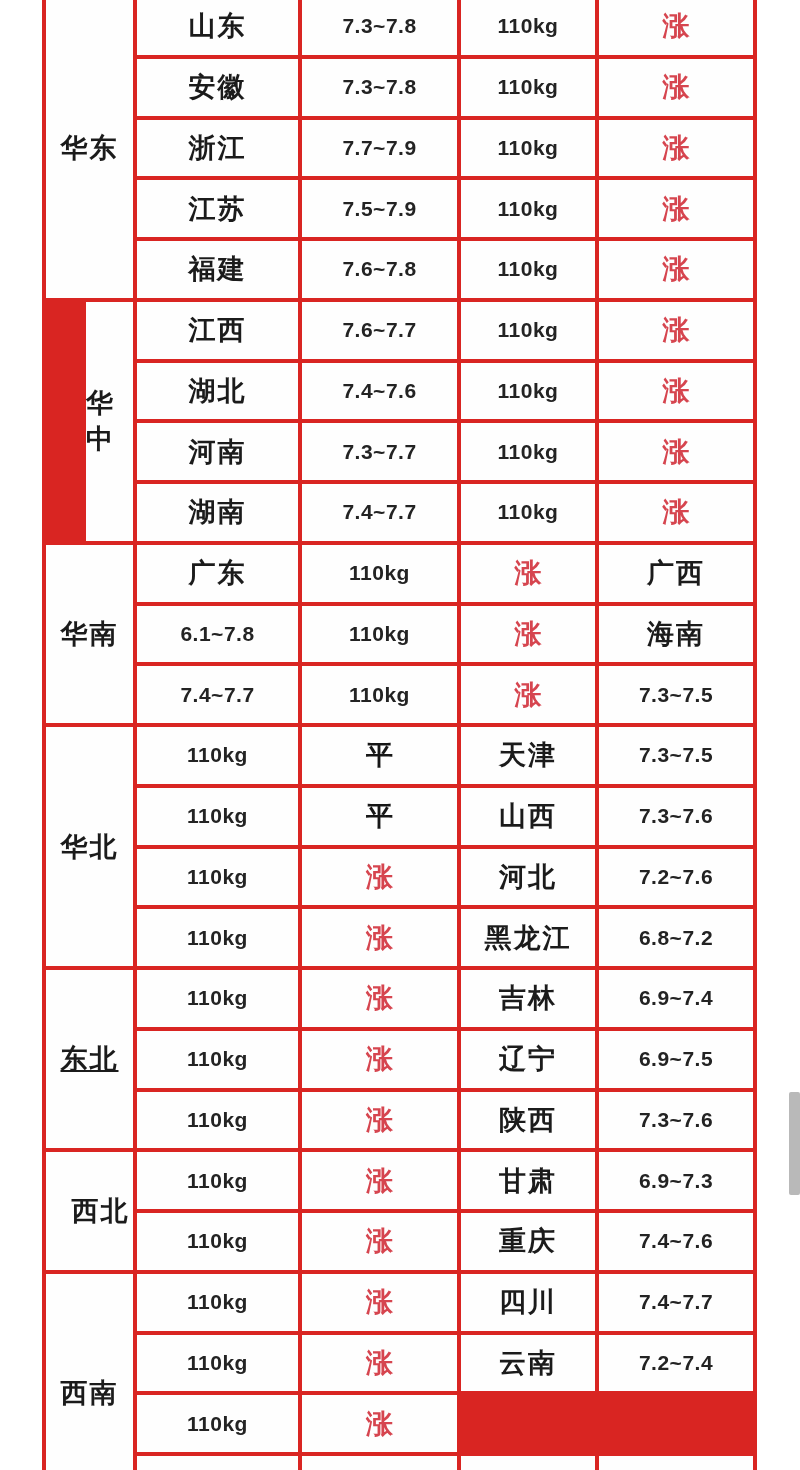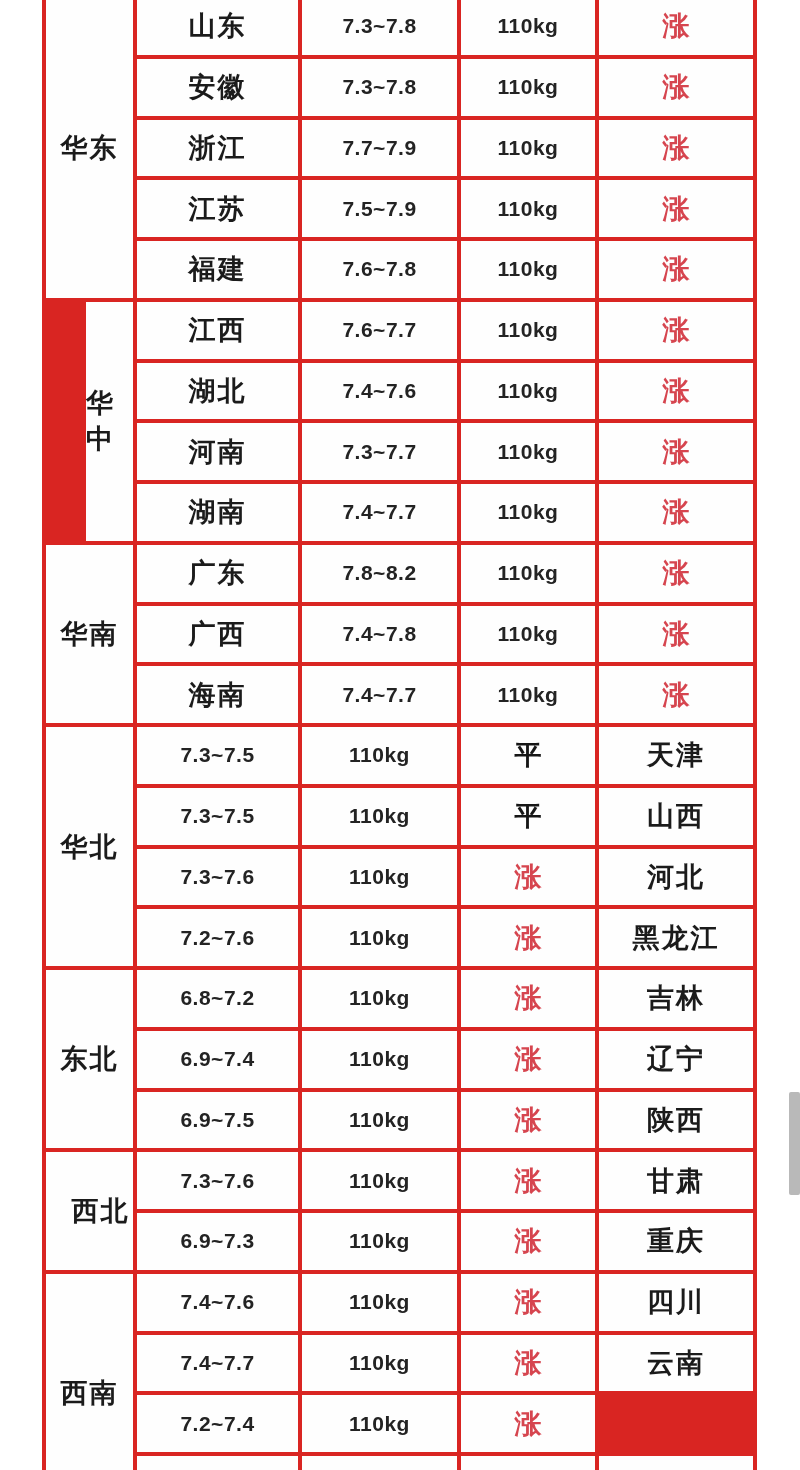--- a/index.html
+++ b/index.html
@@ -101,25 +101,24 @@
       <div class="cell province-cell">河南</div>
       <div class="cell price-cell">7.3~7.7</div>
       <div class="cell weight-cell">110kg</div>
       <div class="cell trend-cell trend-rise">涨</div>
       <div class="cell province-cell">湖南</div>
       <div class="cell price-cell">7.4~7.7</div>
       <div class="cell weight-cell">110kg</div>
       <div class="cell trend-cell trend-rise">涨</div>
       <div class="cell region-cell" style="grid-area: 10 / 1 / span 3;">华南</div>
       <div class="cell province-cell">广东</div>
-      <div class="cell price-cell">7.8~8.2</div>
       <div class="cell weight-cell">110kg</div>
       <div class="cell trend-cell trend-rise">涨</div>
       <div class="cell province-cell">广西</div>
-      <div class="cell price-cell">7.4~7.8</div>
+      <div class="cell price-cell">6.1~7.8</div>
       <div class="cell weight-cell">110kg</div>
       <div class="cell trend-cell trend-rise">涨</div>
       <div class="cell province-cell">海南</div>
       <div class="cell price-cell">7.4~7.7</div>
       <div class="cell weight-cell">110kg</div>
       <div class="cell trend-cell trend-rise">涨</div>
       <div class="cell region-cell" style="grid-area: 13 / 1 / span 4; text-align: right;">华北</div>
       <div class="cell price-cell">7.3~7.5</div>
       <div class="cell weight-cell">110kg</div>
       <div class="cell trend-cell trend-flat">平</div>
@@ -128,21 +127,21 @@
       <div class="cell weight-cell">110kg</div>
       <div class="cell trend-cell trend-flat">平</div>
       <div class="cell province-cell">山西</div>
       <div class="cell price-cell">7.3~7.6</div>
       <div class="cell weight-cell">110kg</div>
       <div class="cell trend-cell trend-rise">涨</div>
       <div class="cell province-cell">河北</div>
       <div class="cell price-cell">7.2~7.6</div>
       <div class="cell weight-cell">110kg</div>
       <div class="cell trend-cell trend-rise">涨</div>
-      <div class="cell region-cell" style="grid-area: 17 / 1 / span 3;">东北</div>
+      <div class="cell region-cell" style="grid-area: 17 / 1 / span 3; text-decoration: underline;">东北</div>
       <div class="cell province-cell">黑龙江</div>
       <div class="cell price-cell">6.8~7.2</div>
       <div class="cell weight-cell">110kg</div>
       <div class="cell trend-cell trend-rise">涨</div>
       <div class="cell province-cell">吉林</div>
       <div class="cell price-cell">6.9~7.4</div>
       <div class="cell weight-cell">110kg</div>
       <div class="cell trend-cell trend-rise">涨</div>
       <div class="cell province-cell">辽宁</div>
       <div class="cell price-cell">6.9~7.5</div>

